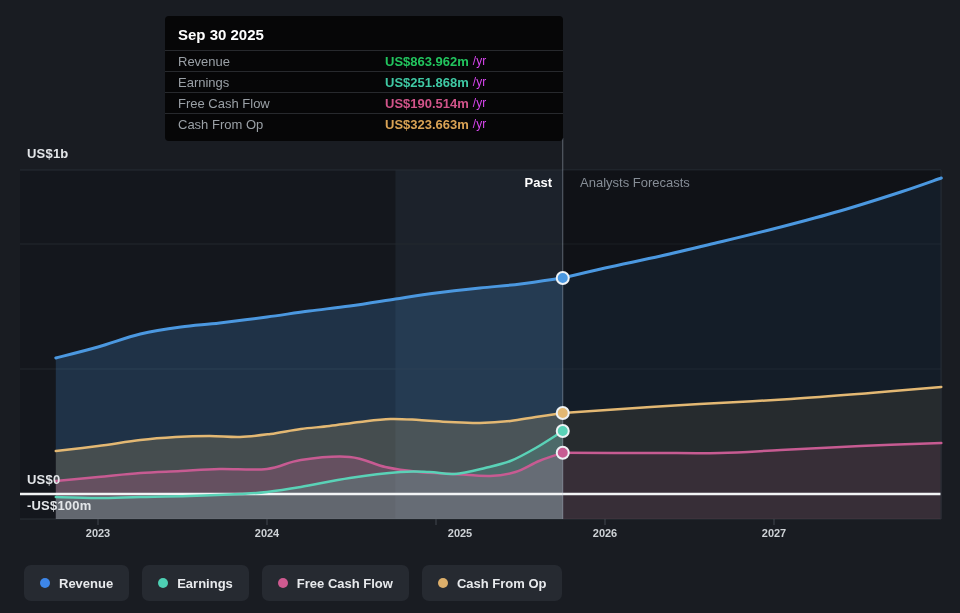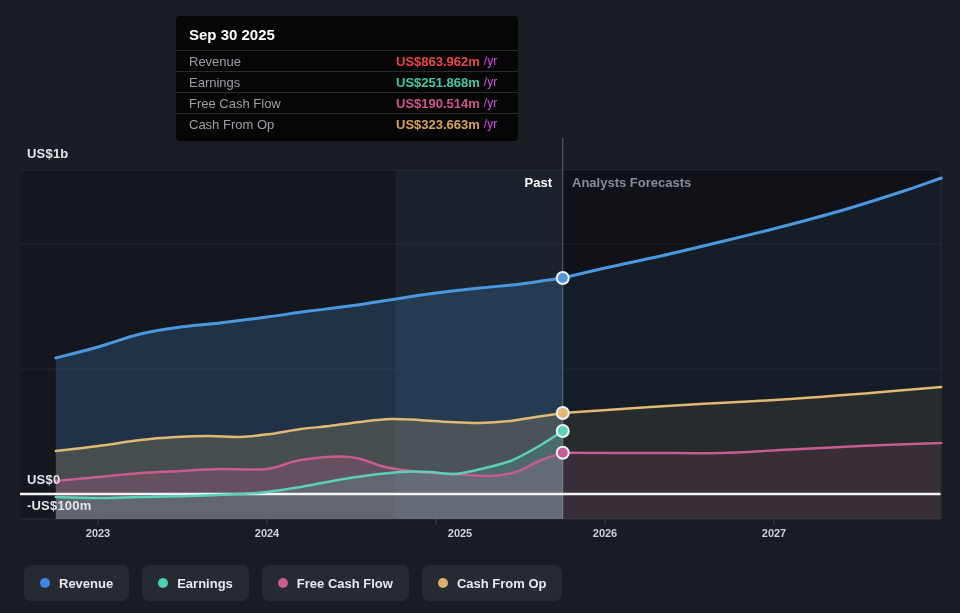--- a/index.html
+++ b/index.html
@@ -2,24 +2,24 @@
 <html><head>
 <meta charset="utf-8">
 <style>
   html,body{margin:0;padding:0;background:#191c22;}
   .stage{position:relative;width:960px;height:613px;background:#191c22;overflow:hidden;
          font-family:"Liberation Sans",sans-serif;}
   svg{position:absolute;left:0;top:0;}
   .axis-label{position:absolute;color:#e3e6e9;font-size:13px;font-weight:bold;letter-spacing:.2px;}
   .year-label{position:absolute;top:527px;transform:translateX(-50%);color:#ced2d6;font-size:11px;font-weight:bold;}
   .past-label{position:absolute;top:175px;color:#ffffff;font-size:13px;font-weight:bold;}
-  .forecast-label{position:absolute;top:175px;color:#868d96;font-size:13px;font-weight:bold;}
+  .forecast-label{position:absolute;top:175px;color:#868d96;font-size:13px;font-weight:normal;margin-left:8px;}
   
-  .tooltip{position:absolute;left:165px;top:16px;width:342px;background:#060607;border-radius:4px;
-           box-sizing:border-box;padding-bottom:7px;margin-left:11px;}
+  .tooltip{position:absolute;left:165px;top:16px;width:398px;background:#060607;border-radius:4px;
+           box-sizing:border-box;padding-bottom:7px;}
   .tooltip-title{color:#ffffff;font-size:15px;font-weight:bold;padding:10px 13px 7px 13px;}
   .tooltip-row{display:flex;align-items:center;height:20px;border-top:1px solid #27292d;
                font-size:13px;padding:0 13px;}
   .tooltip-row .tlabel{width:207px;color:#9aa0a6;}
   .tooltip-row .tvalue{font-weight:bold;}
   .tooltip-row .tsuffix{color:#d946ef;margin-left:4px;font-size:12px;}
   
   .legend{position:absolute;left:24px;top:565px;display:flex;gap:13px;}
   .legend-pill{display:inline-flex;align-items:center;gap:9px;height:36px;padding:0 16px;
                background:#262a31;border-radius:7px;color:#e8eaed;font-size:13px;font-weight:bold;
@@ -79,21 +79,21 @@
       <div class="year-label" style="left: 774px;">2027</div>
     </div>
 
   <div class="past-label" style="right:408px;">Past</div>
   <div class="forecast-label" style="left:572px;">Analysts Forecasts</div>
 
   <div class="tooltip">
     <div class="tooltip-title">Sep 30 2025</div>
     <div class="tooltip-row">
       <span class="tlabel">Revenue</span>
-      <span class="tvalue" style="color: #ef4444;">US$863.962m</span>
+      <span class="tvalue" style="color: #22c55e;">US$863.962m</span>
       <span class="tsuffix">/yr</span>
     </div>
     <div class="tooltip-row">
       <span class="tlabel">Earnings</span>
       <span class="tvalue" style="color: rgb(63, 201, 164);">US$251.868m</span>
       <span class="tsuffix">/yr</span>
     </div>
     <div class="tooltip-row">
       <span class="tlabel">Free Cash Flow</span>
       <span class="tvalue" style="color: rgb(209, 84, 138);">US$190.514m</span>

